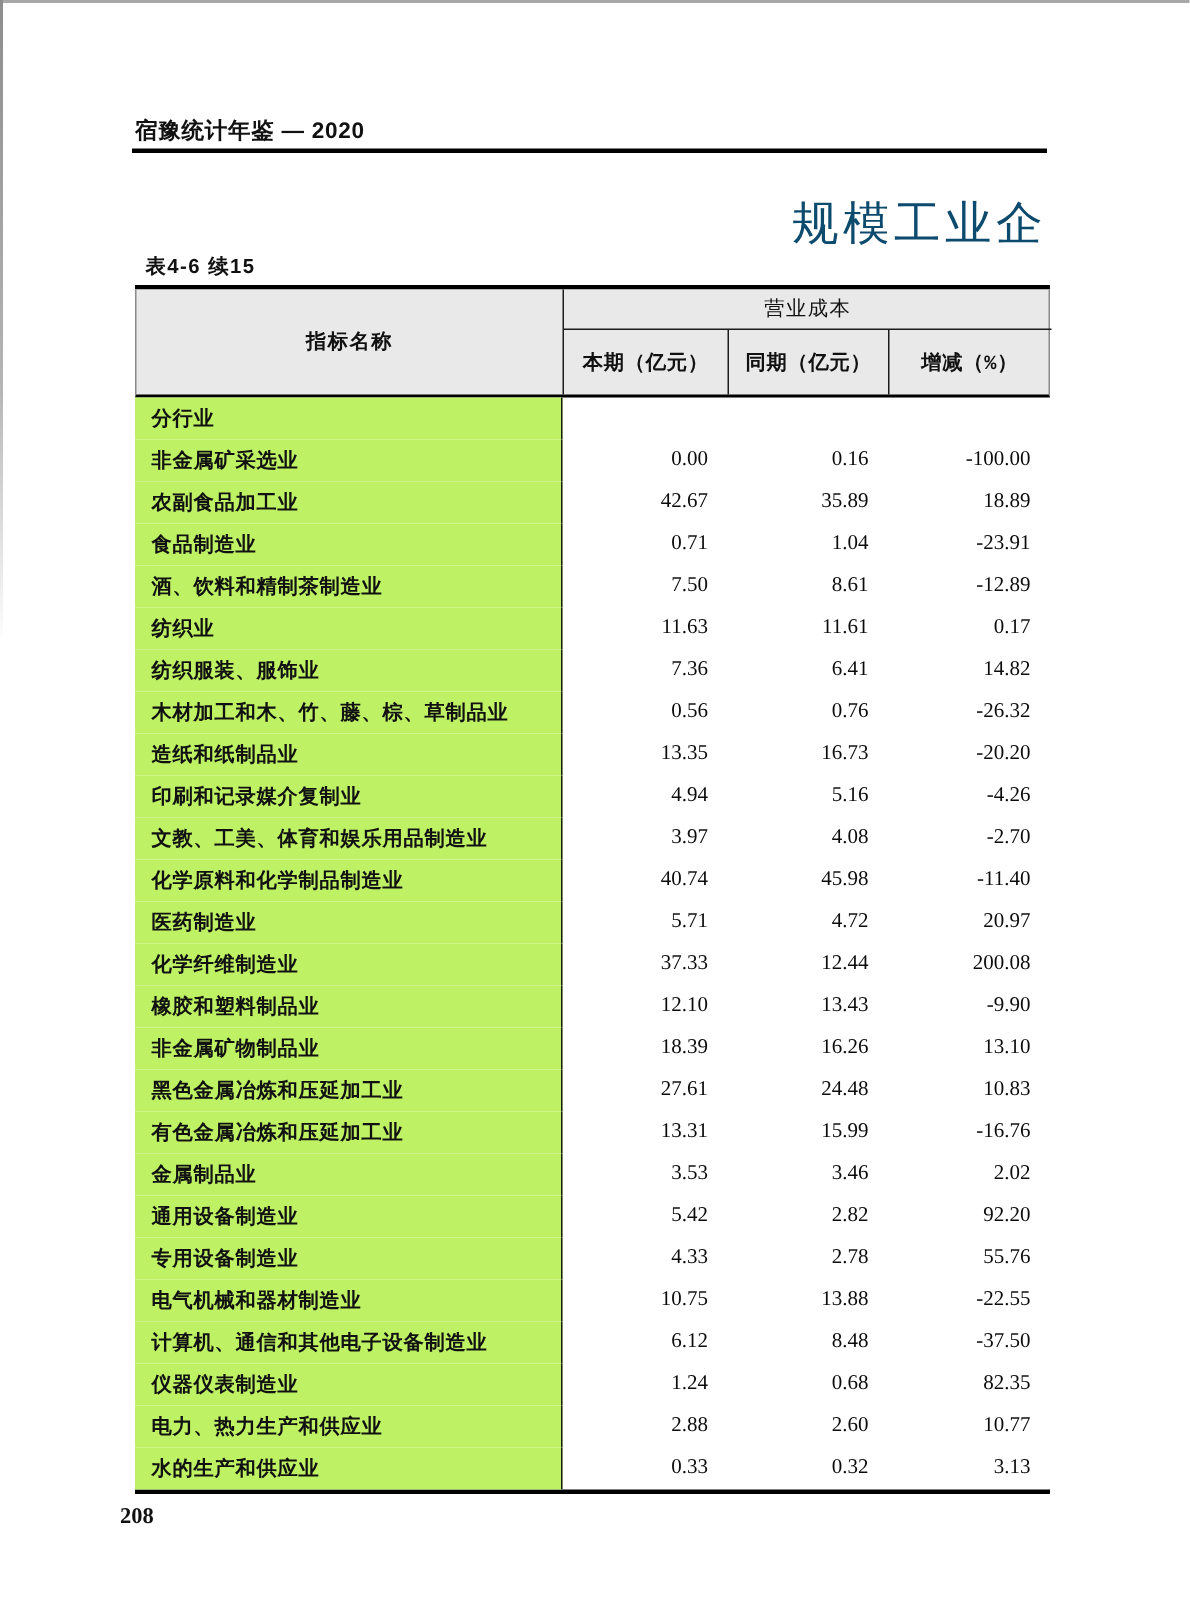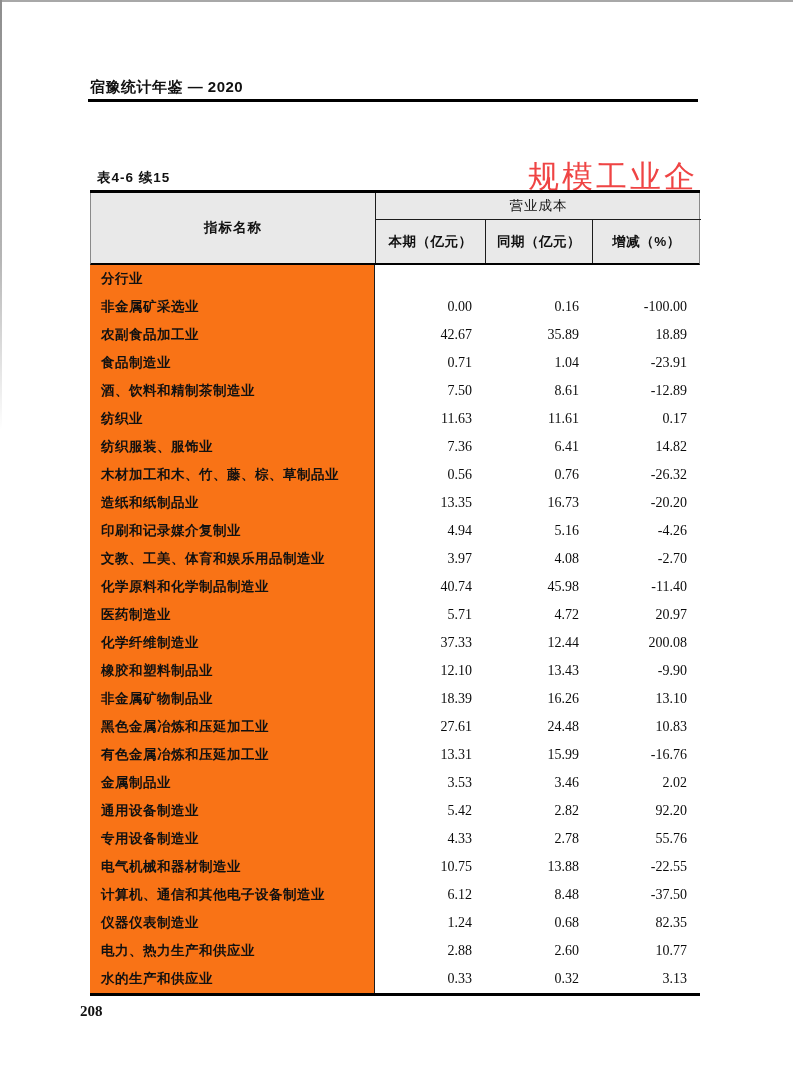--- a/index.html
+++ b/index.html
@@ -16,21 +16,21 @@
     background:linear-gradient(to bottom,#8d8d8d 0%,#b5b5b5 60%,rgba(180,180,180,0) 100%);}
   .running-head{
     position:absolute;left:90px;top:78px;width:400px;
     font-size:15px;font-weight:700;letter-spacing:0.5px;
   }
   .head-rule{position:absolute;left:88px;top:99px;width:610px;height:3px;background:#000;}
   .page-title{
     position:absolute;right:95px;top:128px;width:600px;
     text-align:right;
     font-family:Liberation Serif, serif;
-    font-size:31px;font-weight:400;letter-spacing:3px;color:#ef4444;margin-top:28px;
+    font-size:31px;font-weight:400;letter-spacing:3px;color:#0c4a6e;
   }
   .table-caption{
     position:absolute;left:97px;top:169px;
     font-size:13.5px;font-weight:600;letter-spacing:1px;
   }
   .stat-table{
     position:absolute;left:90px;top:190px;width:610px;
     border-top:3px solid #000;
     border-bottom:3px solid #000;
     box-sizing:border-box;
@@ -51,31 +51,31 @@
   }
   .th-right{display:flex;flex-direction:column;}
   .th-group{
     height:26px;border-bottom:1px solid #1c1c1c;
     display:flex;align-items:center;justify-content:center;
     font-size:13.5px;font-weight:400;letter-spacing:1px;
   }
   .th-subs{display:grid;grid-template-columns:110px 107px 107px;flex:1;}
   .th-sub{
     display:flex;align-items:center;justify-content:center;
-    font-size:13.5px;font-weight:700;letter-spacing:0.5px;
+    font-size:13.5px;font-weight:700;letter-spacing:0.5px;font-family:Liberation Mono, monospace;
   }
   .th-sub:nth-child(1),.th-sub:nth-child(2){border-right:1px solid #1c1c1c;}
   .tbody{}
   .trow{
     display:grid;
     grid-template-columns:285px 110px 107px 108px;
     height:28px;
   }
   .td-name{
-    background:#f97316;
+    background:#bef264;
     border-right:1px solid #1c1c1c;
     display:flex;align-items:center;
     padding-left:11px;box-sizing:border-box;
     font-size:13.5px;font-weight:600;letter-spacing:0.5px;
     white-space:nowrap;overflow:hidden;
   }
   .td-val{
     display:flex;align-items:center;justify-content:flex-end;
     padding-right:13px;box-sizing:border-box;
     font-family:"Liberation Serif", serif;

